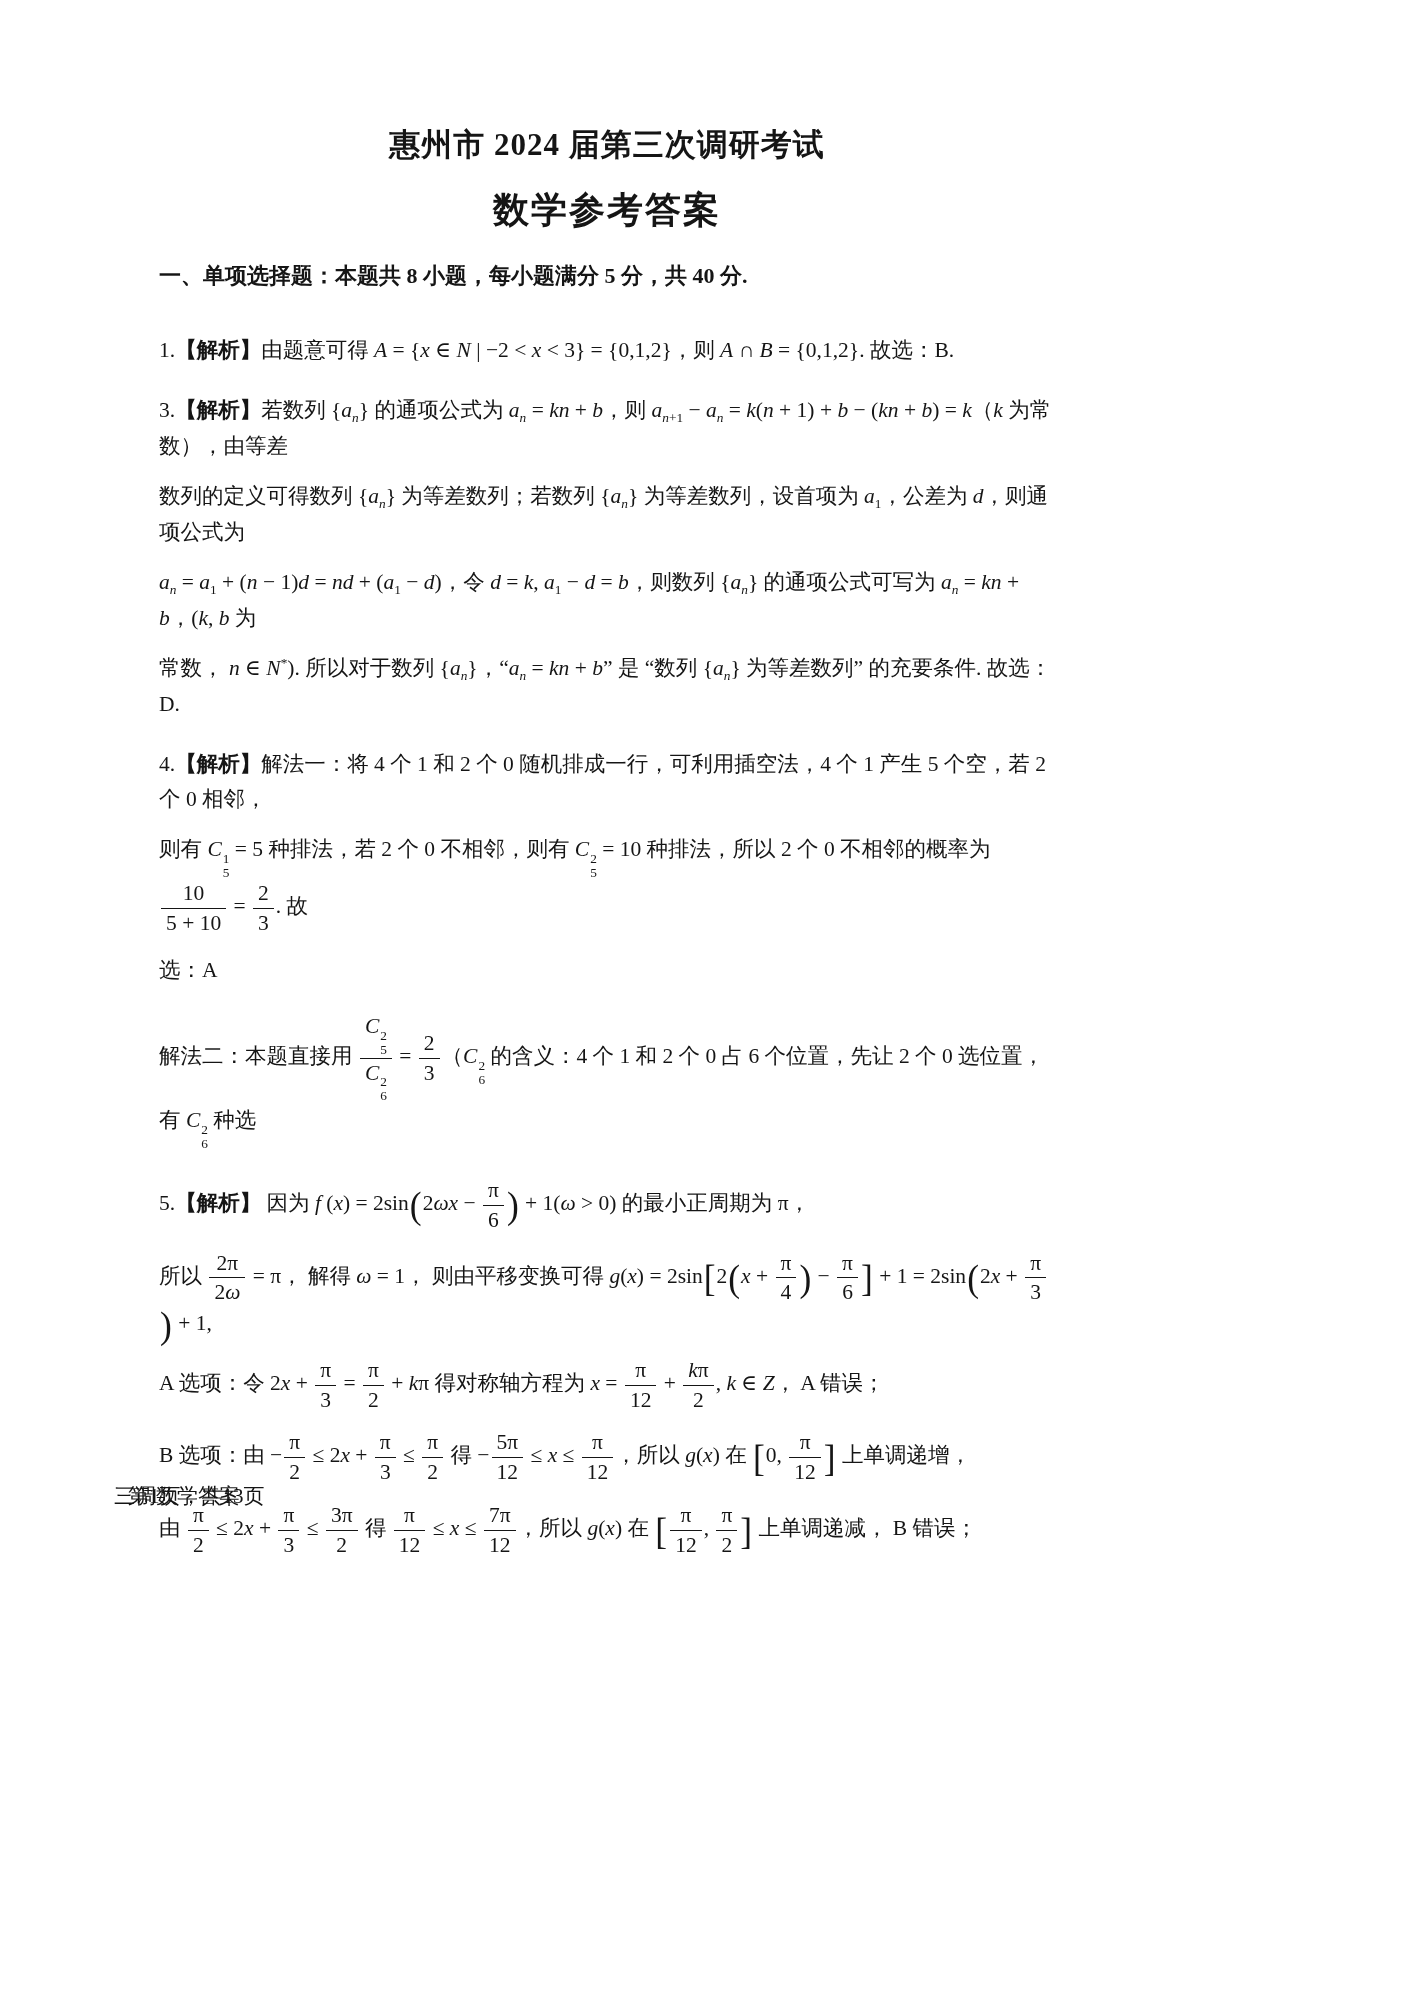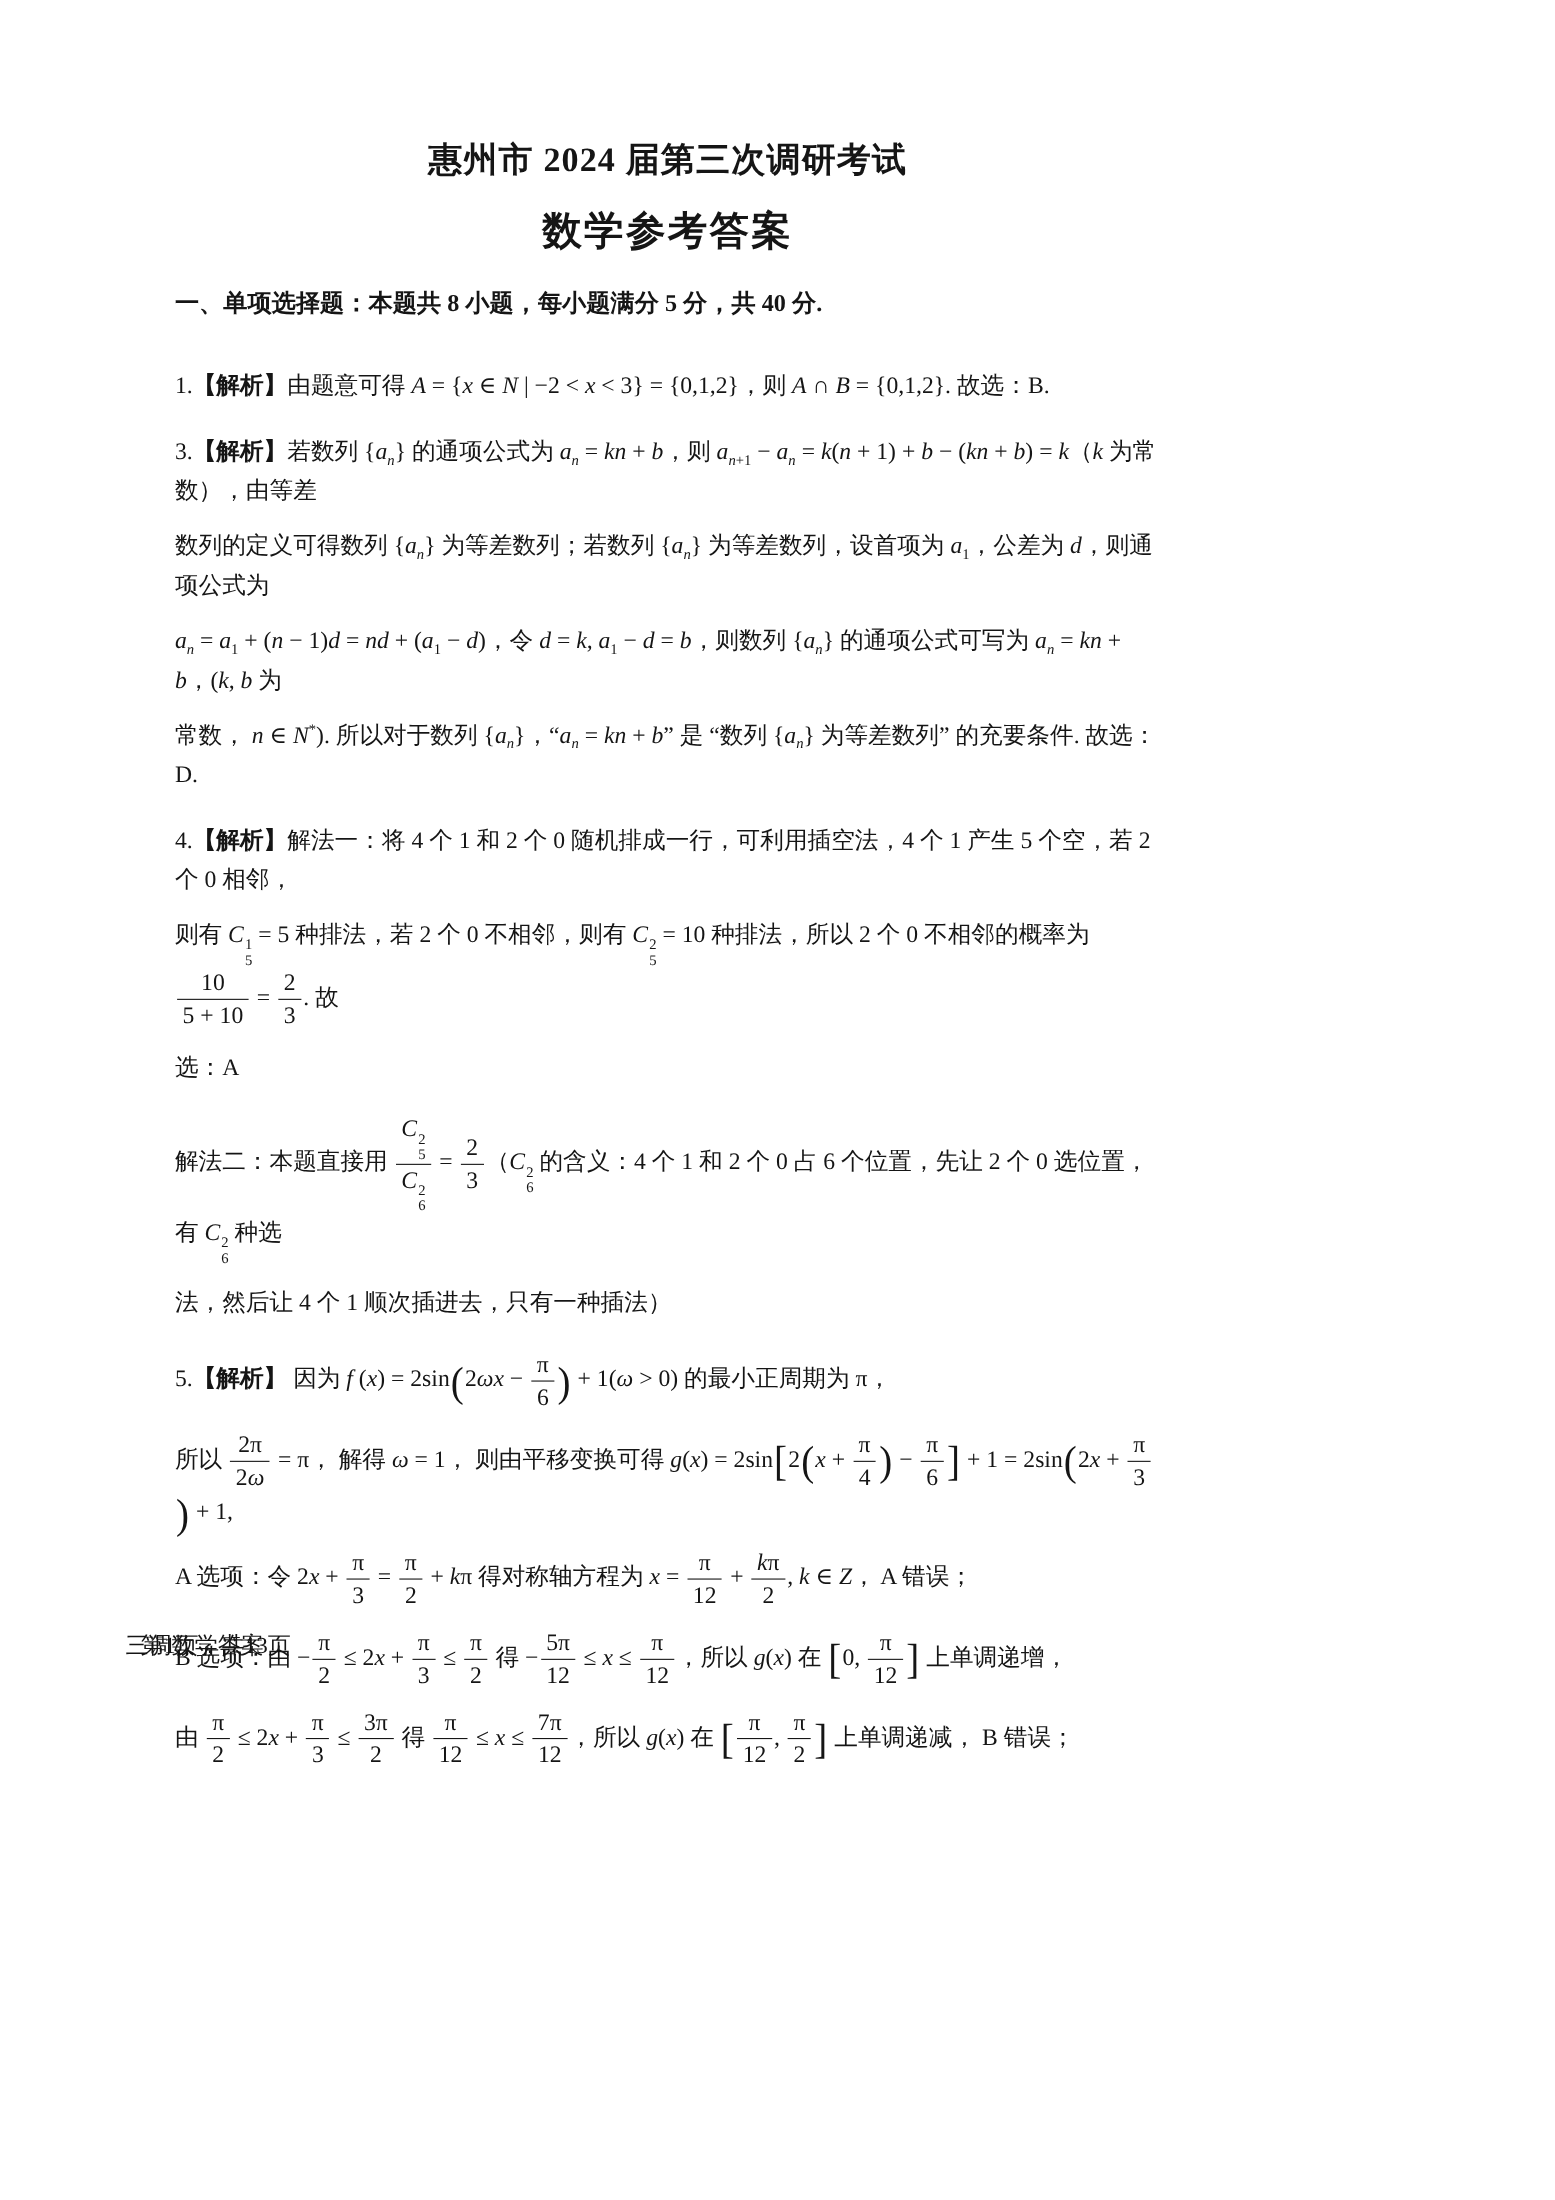--- a/index.html
+++ b/index.html
@@ -76,21 +76,20 @@
               </span></span><span class="d"><i>C</i><span class="ss">
                 <span class="u">2</span>
                 <span class="l">6</span>
               </span></span></span> = <span class="f"><span class="n">2</span><span class="d">3</span></span>（<i>C</i><span class="ss">
             <span class="u">2</span>
             <span class="l">6</span>
           </span> 的含义：4 个 1 和 2 个 0 占 6 个位置，先让 2 个 0 选位置，有 <i>C</i><span class="ss">
             <span class="u">2</span>
             <span class="l">6</span>
           </span> 种选</div>
-        <div class="line">法，然后让 4 个 1 顺次插进去，只有一种插法）</div>
       </div>
       <div class="solution">
         <div class="line">5.<b>【解析】</b> 因为 <i>f</i> (<i>x</i>) = 2sin<span class="bg">(</span>2<i>ωx</i> − <span class="f"><span class="n">π</span><span class="d">6</span></span><span class="bg">)</span> + 1(<i>ω</i> &gt; 0) 的最小正周期为 π，</div>
         <div class="line">所以 <span class="f"><span class="n">2π</span><span class="d">2<i>ω</i></span></span> = π， 解得 <i>ω</i> = 1， 则由平移变换可得 <i>g</i>(<i>x</i>) = 2sin<span class="bg">[</span>2<span class="bg">(</span><i>x</i> + <span class="f"><span class="n">π</span><span class="d">4</span></span><span class="bg">)</span> − <span class="f"><span class="n">π</span><span class="d">6</span></span><span class="bg">]</span> + 1 = 2sin<span class="bg">(</span>2<i>x</i> + <span class="f"><span class="n">π</span><span class="d">3</span></span><span class="bg">)</span> + 1,</div>
         <div class="line">A 选项：令 2<i>x</i> + <span class="f"><span class="n">π</span><span class="d">3</span></span> = <span class="f"><span class="n">π</span><span class="d">2</span></span> + <i>k</i>π 得对称轴方程为 <i>x</i> = <span class="f"><span class="n">π</span><span class="d">12</span></span> + <span class="f"><span class="n"><i>k</i>π</span><span class="d">2</span></span>, <i>k</i> ∈ <i>Z</i>， A 错误；</div>
         <div class="line">B 选项：由 −<span class="f"><span class="n">π</span><span class="d">2</span></span> ≤ 2<i>x</i> + <span class="f"><span class="n">π</span><span class="d">3</span></span> ≤ <span class="f"><span class="n">π</span><span class="d">2</span></span> 得 −<span class="f"><span class="n">5π</span><span class="d">12</span></span> ≤ <i>x</i> ≤ <span class="f"><span class="n">π</span><span class="d">12</span></span>，所以 <i>g</i>(<i>x</i>) 在 <span class="bg">[</span>0, <span class="f"><span class="n">π</span><span class="d">12</span></span><span class="bg">]</span> 上单调递增，</div>
         <div class="line">由 <span class="f"><span class="n">π</span><span class="d">2</span></span> ≤ 2<i>x</i> + <span class="f"><span class="n">π</span><span class="d">3</span></span> ≤ <span class="f"><span class="n">3π</span><span class="d">2</span></span> 得 <span class="f"><span class="n">π</span><span class="d">12</span></span> ≤ <i>x</i> ≤ <span class="f"><span class="n">7π</span><span class="d">12</span></span>，所以 <i>g</i>(<i>x</i>) 在 <span class="bg">[</span><span class="f"><span class="n">π</span><span class="d">12</span></span>, <span class="f"><span class="n">π</span><span class="d">2</span></span><span class="bg">]</span> 上单调递减， B 错误；</div>
       </div>
     </div>
 </div>

